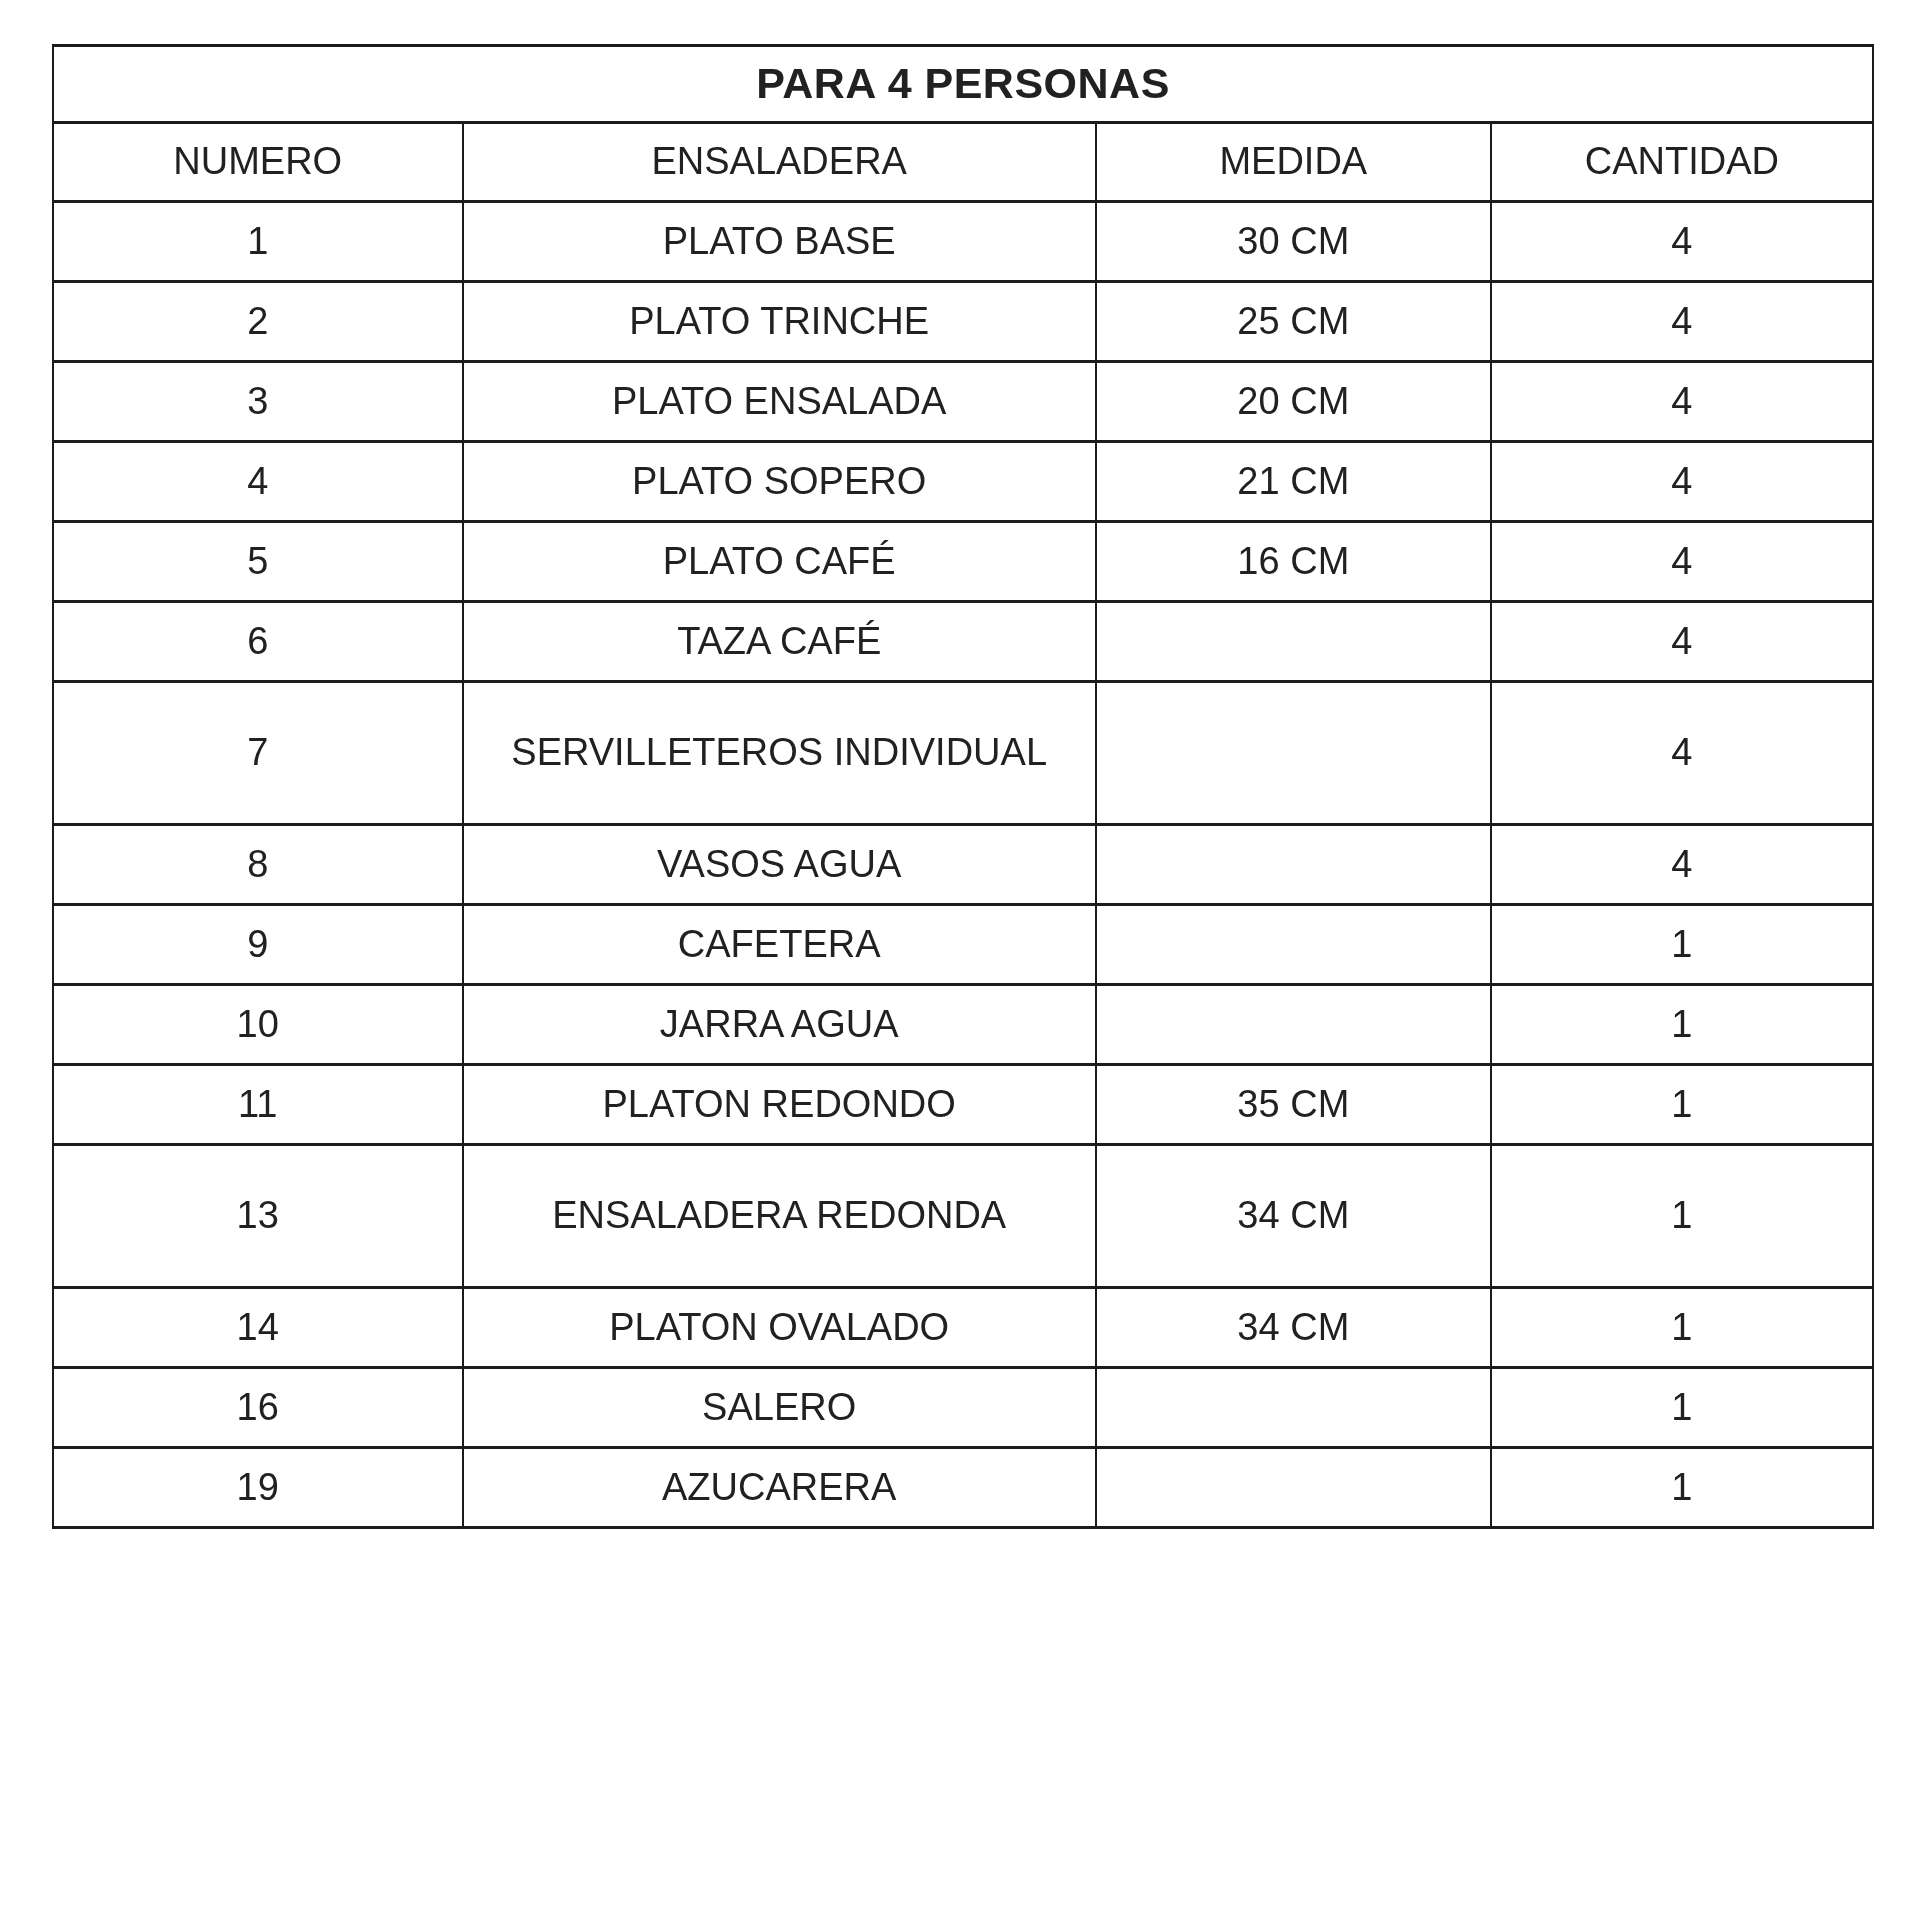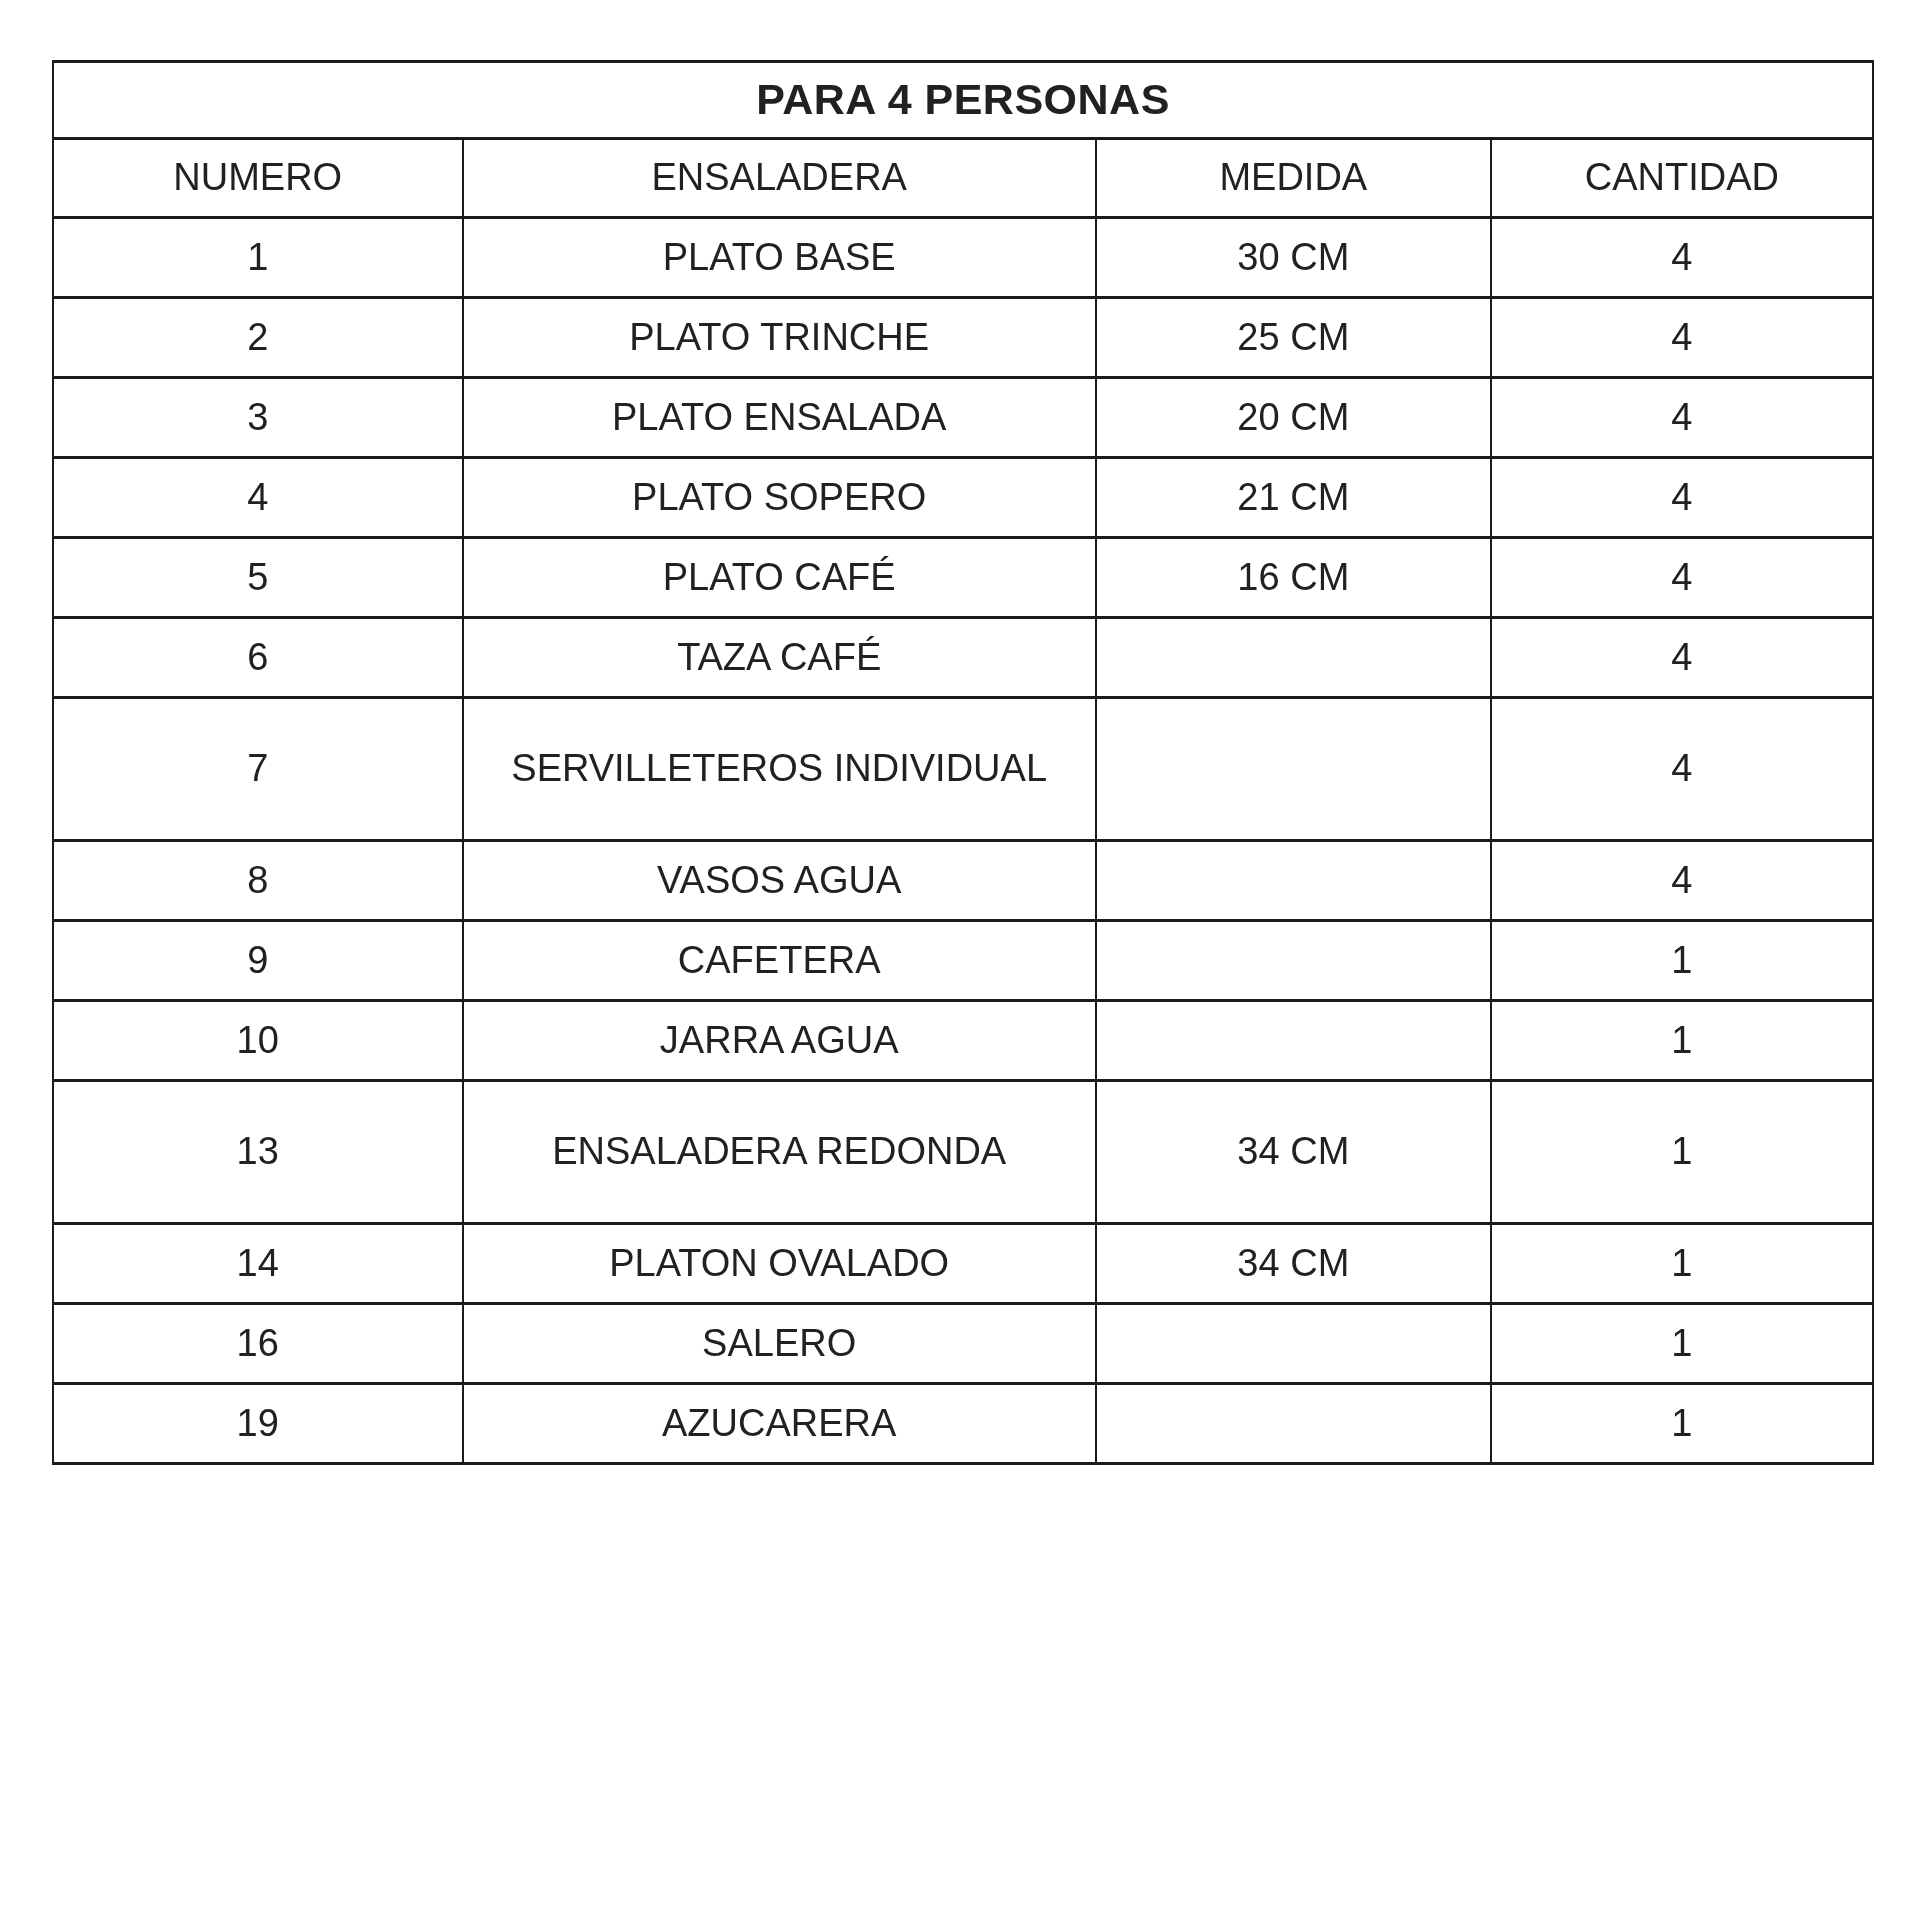--- a/index.html
+++ b/index.html
@@ -20,21 +20,21 @@
     height:1927px;
     background:var(--bg-color);
   }
   table.inventory{
     border-collapse:collapse;
     table-layout:fixed;
     width:1822px;
     margin-left:52px;
     padding:0;
     position:relative;
-    top:60px;
+    top:44px;
     background:var(--bg-color);
   }
   col.c-numero{width:22.5%;}
   col.c-descripcion{width:34.8%;}
   col.c-medida{width:21.7%;}
   col.c-cantidad{width:21.0%;}
   th,td{
     border-left:2px solid var(--border-color);
     border-right:2px solid var(--border-color);
     border-top:3px solid var(--border-color);
@@ -140,20 +140,26 @@
     <td>CAFETERA</td>
     <td></td>
     <td>1</td>
   </tr>
         <tr class="data-row">
     <td>10</td>
     <td>JARRA AGUA</td>
     <td></td>
     <td>1</td>
   </tr>
+        <tr class="data-row">
+    <td>11</td>
+    <td>PLATON REDONDO</td>
+    <td>35 CM</td>
+    <td>1</td>
+  </tr>
         <tr class="data-row tall">
     <td>13</td>
     <td>ENSALADERA REDONDA</td>
     <td>34 CM</td>
     <td>1</td>
   </tr>
         <tr class="data-row">
     <td>14</td>
     <td>PLATON OVALADO</td>
     <td>34 CM</td>

